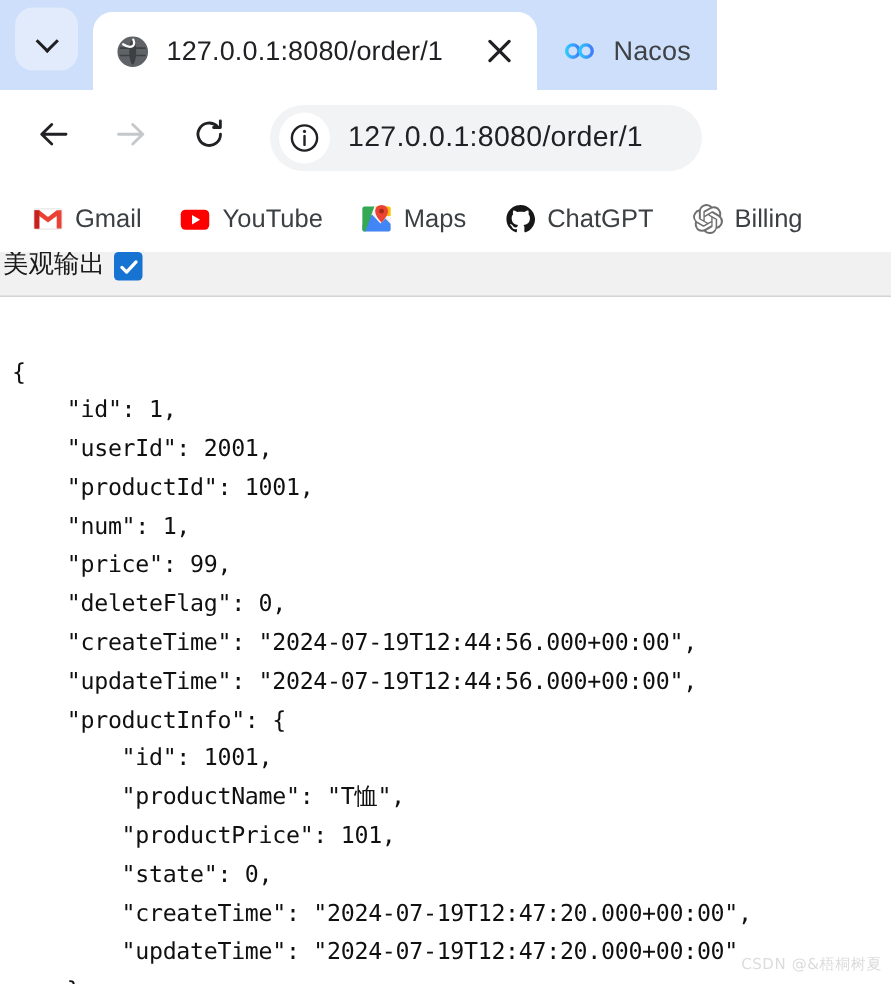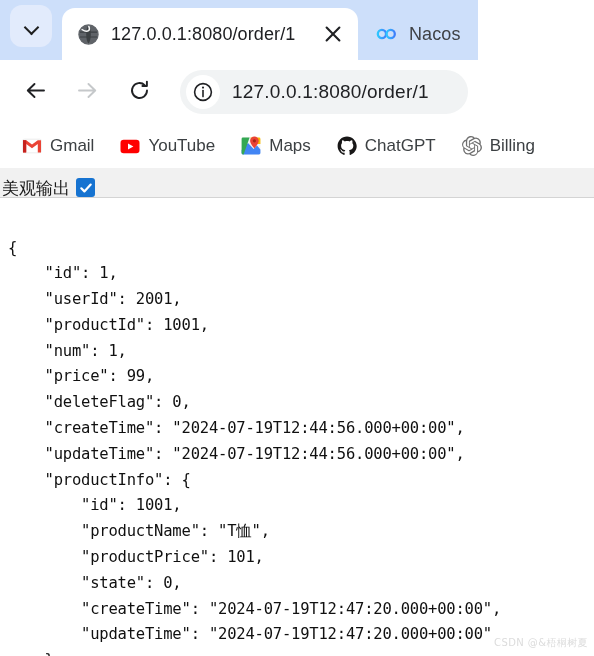--- a/index.html
+++ b/index.html
@@ -170,21 +170,21 @@
     left: 0; top: 168px;
     width: 594px; height: 488px;
     background: #ffffff;
     overflow: hidden;
   }
   .pretty-bar {
     height: 30px;
     background: #f1f1f1;
     border-bottom: 1px solid #d4d4d4;
     display: flex;
-    align-items: flex-end;
+    align-items: flex-start;
     padding-left: 2px;
   }
   .pretty-label {
     font-size: 17px;
     color: #1a1a1a;
     font-family: "DejaVu Sans", sans-serif;
     margin-right: 6px;
     line-height: 1;
   }
   .pretty-check {

